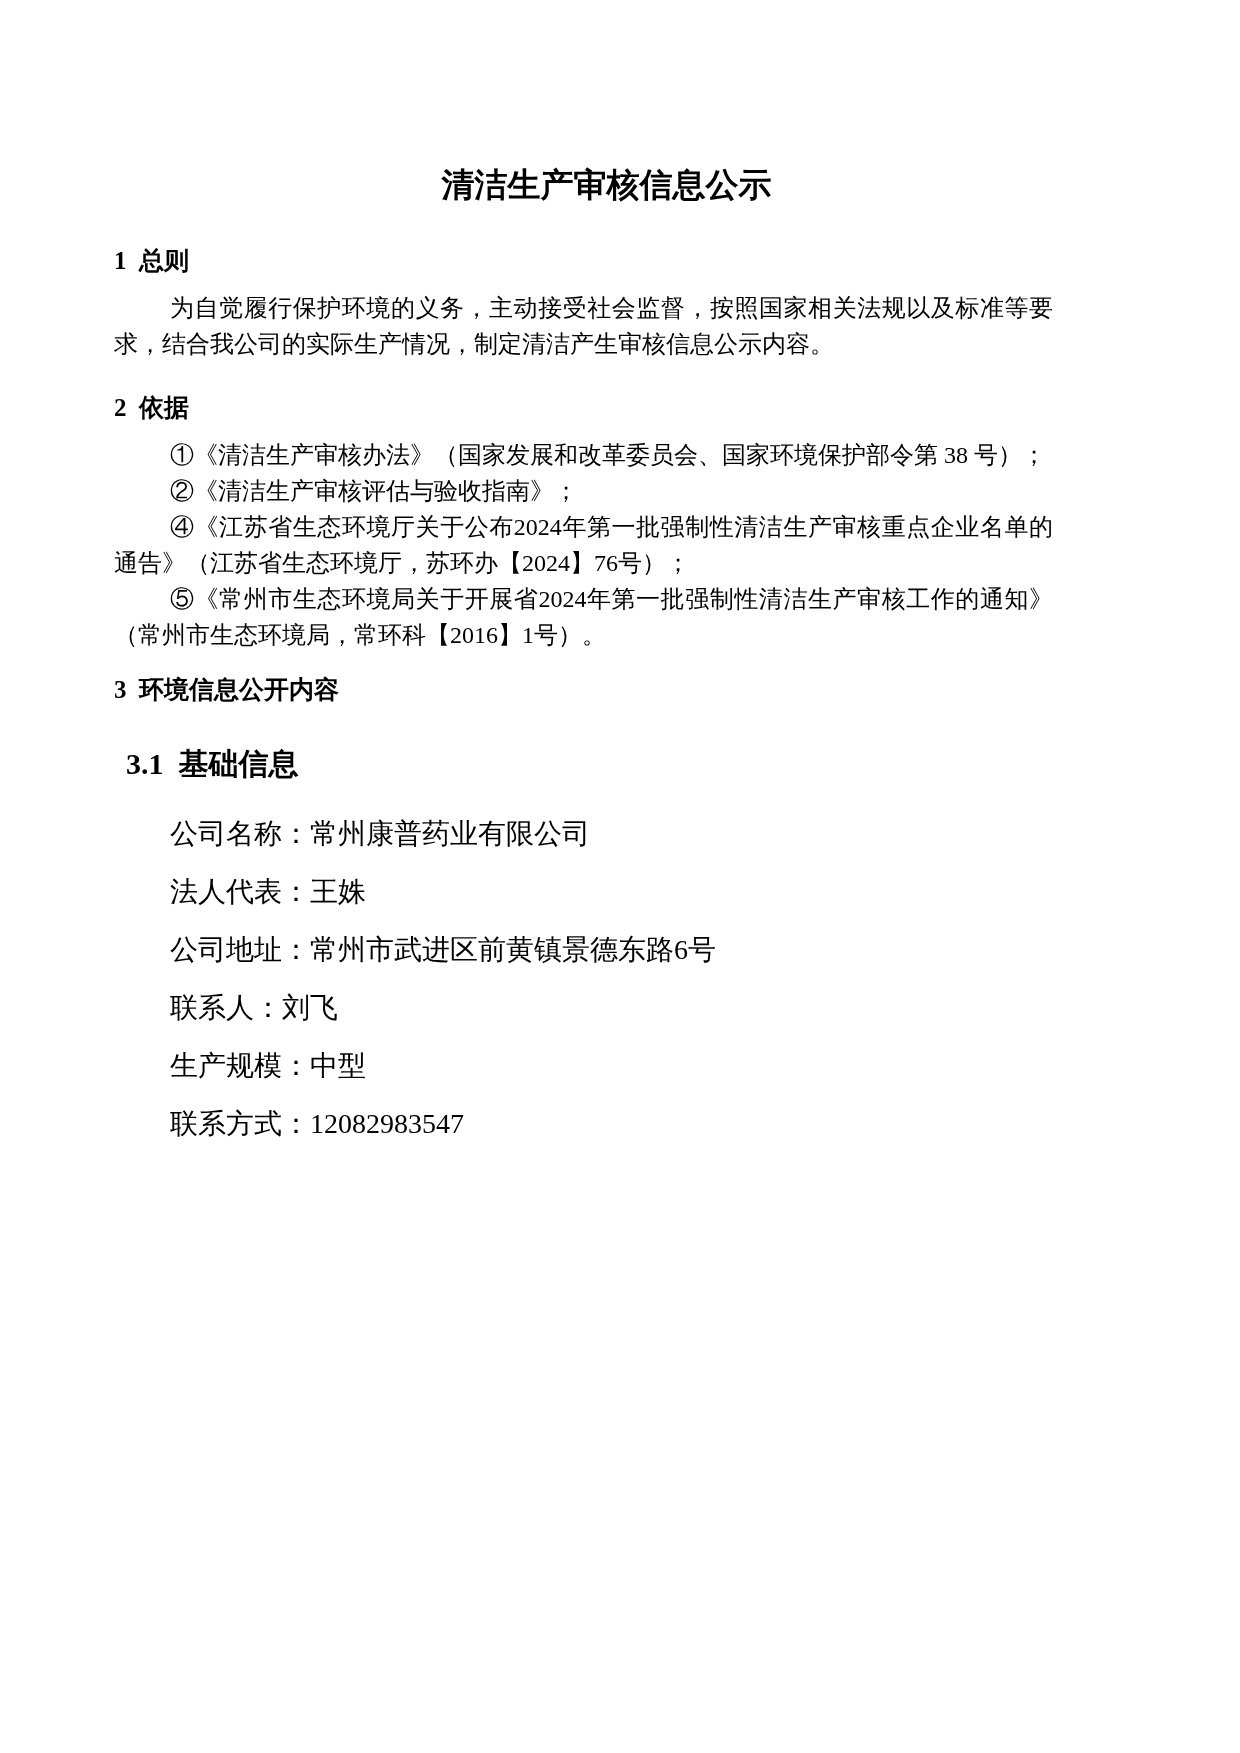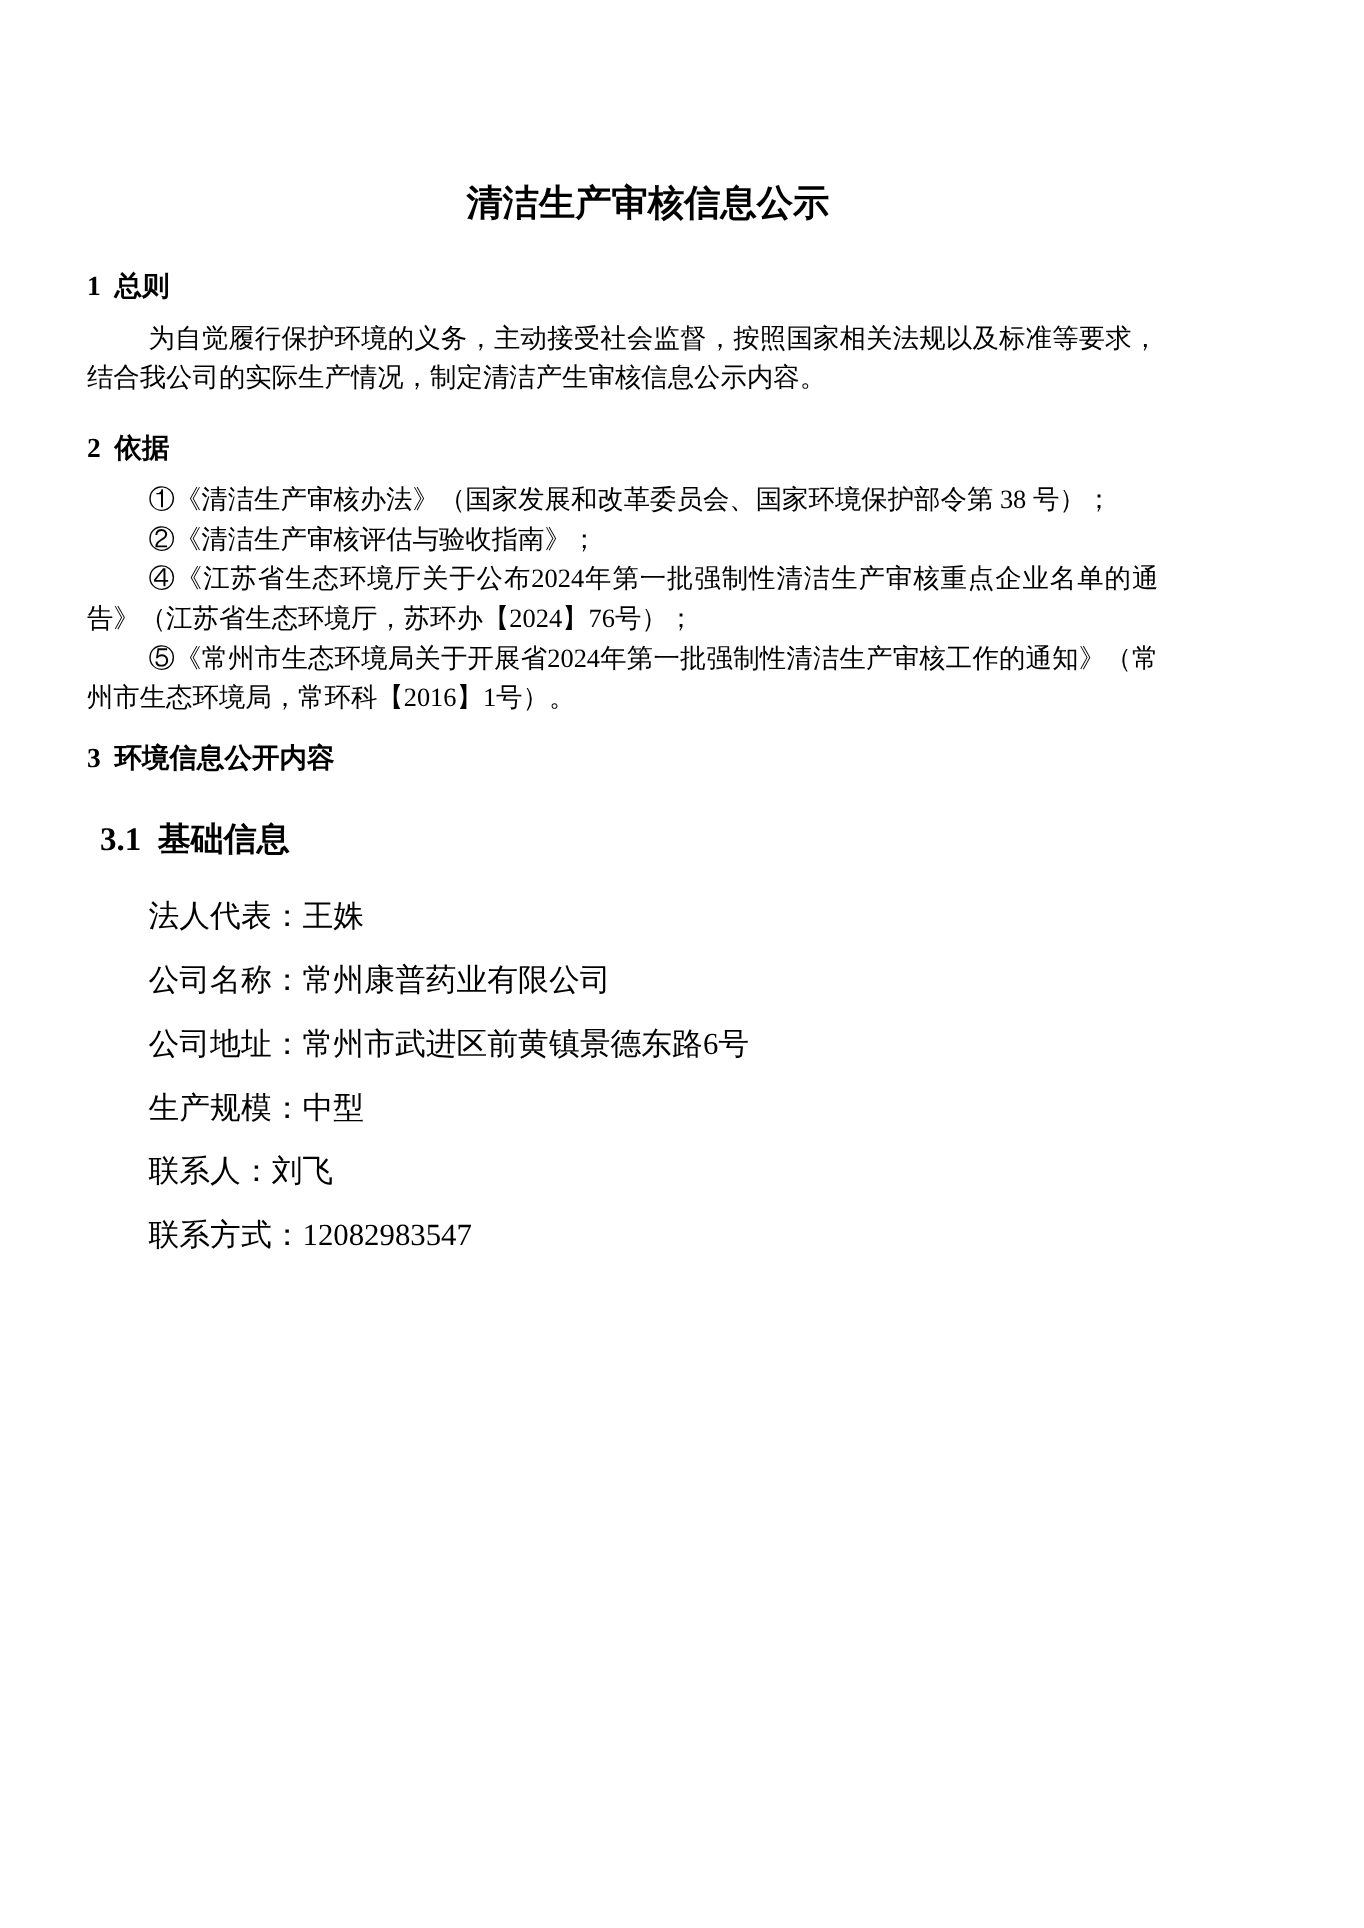--- a/index.html
+++ b/index.html
@@ -5,21 +5,21 @@
   html, body {
     margin: 0;
     padding: 0;
     background: #ffffff;
   }
   .page {
     position: relative;
     width: 1240px;
     height: 1753px;
     box-sizing: border-box;
-    padding: 156px 187px 0 79px;
+    padding: 156px 187px 0 114px;
     background: #ffffff;
     color: #000000;
     font-family: "Liberation Serif", serif;
     overflow: hidden;
   }
   .doc-title {
     font-size: 33px;
     line-height: 58px;
     font-weight: 700;
     text-align: center;
@@ -77,20 +77,20 @@
 
   <p class="body-para">①《清洁生产审核办法》（国家发展和改革委员会、国家环境保护部令第 38 号）；</p>
   <p class="body-para">②《清洁生产审核评估与验收指南》；</p>
   <p class="body-para">④《江苏省生态环境厅关于公布2024年第一批强制性清洁生产审核重点企业名单的通告》（江苏省生态环境厅，苏环办【2024】76号）；</p>
   <p class="body-para">⑤《常州市生态环境局关于开展省2024年第一批强制性清洁生产审核工作的通知》（常州市生态环境局，常环科【2016】1号）。</p>
 
   <div class="heading-l1 mt-h3">3  环境信息公开内容</div>
 
   <div class="heading-l2 mt-h31">3.1  基础信息</div>
 
+  <p class="info-line">公司名称：常州康普药业有限公司</p>
   <p class="info-line">法人代表：王姝</p>
-  <p class="info-line">公司名称：常州康普药业有限公司</p>
   <p class="info-line">公司地址：常州市武进区前黄镇景德东路6号</p>
+  <p class="info-line">联系人：刘飞</p>
   <p class="info-line">生产规模：中型</p>
-  <p class="info-line">联系人：刘飞</p>
   <p class="info-line">联系方式：12082983547</p>
 
 </div>
 
 </body></html>

